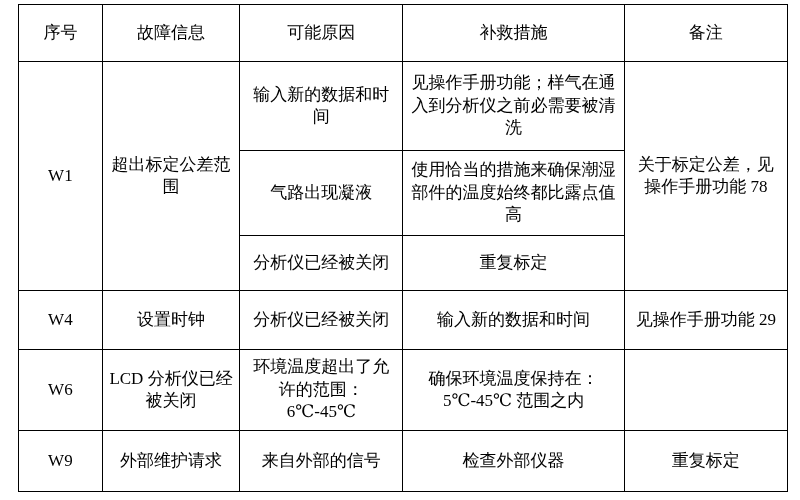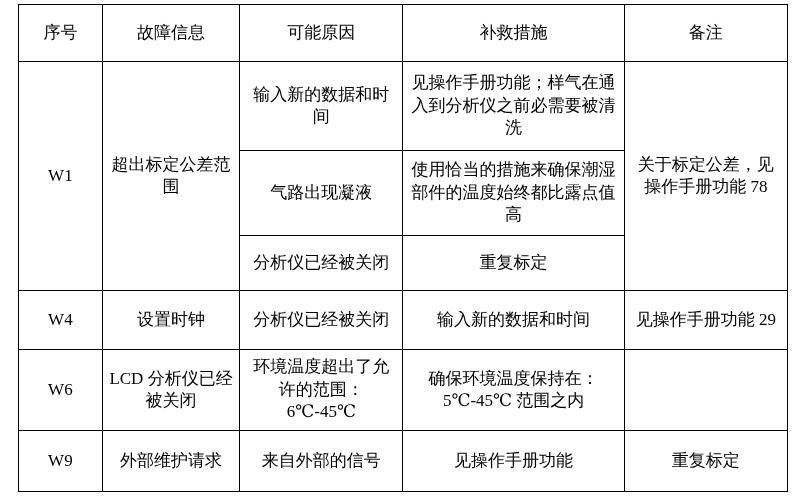--- a/index.html
+++ b/index.html
@@ -108,18 +108,18 @@
         <td>LCD 分析仪已经被关闭</td>
         <td>环境温度超出了允许的范围：6℃-45℃</td>
         <td>确保环境温度保持在：5℃-45℃ 范围之内</td>
         <td></td>
       </tr>
 
       <tr class="row-w9">
         <td>W9</td>
         <td>外部维护请求</td>
         <td>来自外部的信号</td>
-        <td>见操作手册功能</td>
+        <td>检查外部仪器</td>
         <td>重复标定</td>
       </tr>
     </tbody>
   </table>
 </div>
 
 </body></html>

